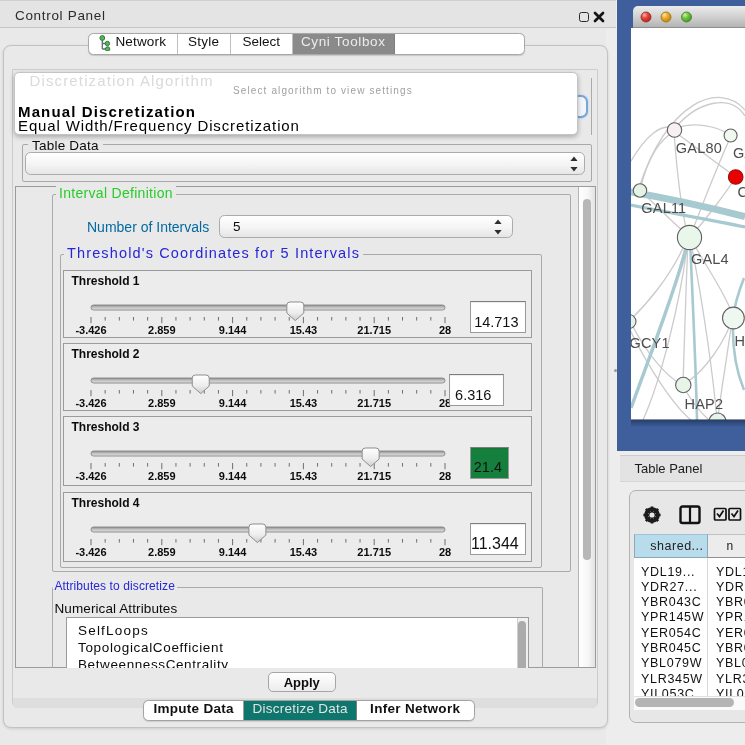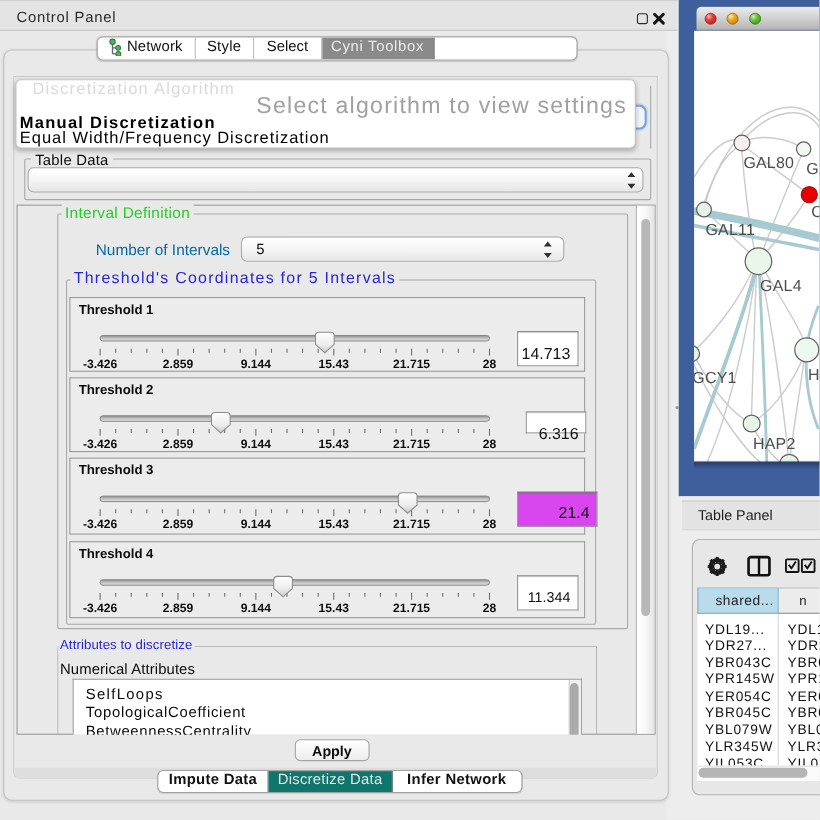--- a/index.html
+++ b/index.html
@@ -113,21 +113,21 @@
       <path d="M 27.00,46 L 27.00,52.2 M 41.16,46 L 41.16,49.6 M 55.32,46 L 55.32,49.6 M 69.48,46 L 69.48,49.6 M 83.64,46 L 83.64,49.6 M 97.80,46 L 97.80,52.2 M 111.96,46 L 111.96,49.6 M 126.12,46 L 126.12,49.6 M 140.28,46 L 140.28,49.6 M 154.44,46 L 154.44,49.6 M 168.60,46 L 168.60,52.2 M 182.76,46 L 182.76,49.6 M 196.92,46 L 196.92,49.6 M 211.08,46 L 211.08,49.6 M 225.24,46 L 225.24,49.6 M 239.40,46 L 239.40,52.2 M 253.56,46 L 253.56,49.6 M 267.72,46 L 267.72,49.6 M 281.88,46 L 281.88,49.6 M 296.04,46 L 296.04,49.6 M 310.20,46 L 310.20,52.2 M 324.36,46 L 324.36,49.6 M 338.52,46 L 338.52,49.6 M 352.68,46 L 352.68,49.6 M 366.84,46 L 366.84,49.6 M 381.00,46 L 381.00,52.2" stroke="#6e6e6e" stroke-width="1" fill="none"></path>
       <text x="27.00" y="63.3" text-anchor="middle" font-size="11" font-weight="bold" fill="#0c0c0c" font-family="Liberation Sans, sans-serif">-3.426</text>
       <text x="97.80" y="63.3" text-anchor="middle" font-size="11" font-weight="bold" fill="#0c0c0c" font-family="Liberation Sans, sans-serif">2.859</text>
       <text x="168.60" y="63.3" text-anchor="middle" font-size="11" font-weight="bold" fill="#0c0c0c" font-family="Liberation Sans, sans-serif">9.144</text>
       <text x="239.40" y="63.3" text-anchor="middle" font-size="11" font-weight="bold" fill="#0c0c0c" font-family="Liberation Sans, sans-serif">15.43</text>
       <text x="310.20" y="63.3" text-anchor="middle" font-size="11" font-weight="bold" fill="#0c0c0c" font-family="Liberation Sans, sans-serif">21.715</text>
       <text x="381.00" y="63.3" text-anchor="middle" font-size="11" font-weight="bold" fill="#0c0c0c" font-family="Liberation Sans, sans-serif">28</text>
       <path d="M 128.23932412651945,42.0 L 128.23932412651945,34.2 Q 128.23932412651945,31.0 131.43932412651944,31.0 L 142.03932412651946,31.0 Q 145.23932412651945,31.0 145.23932412651945,34.2 L 145.23932412651945,42.0 L 136.73932412651945,49.6 Z" fill="url(#th)" stroke="#8d8d8d" stroke-width="1"></path>
     </svg>
 <div style="position:absolute;left:8px;top:3px;font-size:12px;font-weight:bold;color:#0b0b0b">Threshold 2</div>
-<div style="position:absolute;left:414px;top:30px;width:55.5px;height:20px;background:#fff;border:1px solid #9a9a9a;border-top-color:#7d7d7d;box-shadow:inset 0 1px 1px rgba(0,0,0,0.08);font-size:14.5px;color:#111;text-align:right;padding:11.5px 6px 0 0">6.316</div>
+<div style="position:absolute;left:385px;top:30px;width:55.5px;height:32px;background:#fff;border:1px solid #9a9a9a;border-top-color:#7d7d7d;box-shadow:inset 0 1px 1px rgba(0,0,0,0.08);font-size:14.5px;color:#111;text-align:center;padding:11.5px 6px 0 0">6.316</div>
 </div>
 
 <div style="position:absolute;left:62.5px;top:415.5px;width:469px;height:70px;border:1px solid #9b9b9b;background:#ececec">
 <svg width="471" height="72" viewBox="0 0 471 72" style="position:absolute;left:0;top:0">
       <defs>
         <linearGradient id="tg" x1="0" y1="0" x2="0" y2="1">
           <stop offset="0" stop-color="#8e8e8e"></stop>
           <stop offset="0.5" stop-color="#c2c2c2"></stop>
           <stop offset="1" stop-color="#e3e3e3"></stop>
         </linearGradient>
@@ -141,21 +141,21 @@
       <path d="M 27.00,46 L 27.00,52.2 M 41.16,46 L 41.16,49.6 M 55.32,46 L 55.32,49.6 M 69.48,46 L 69.48,49.6 M 83.64,46 L 83.64,49.6 M 97.80,46 L 97.80,52.2 M 111.96,46 L 111.96,49.6 M 126.12,46 L 126.12,49.6 M 140.28,46 L 140.28,49.6 M 154.44,46 L 154.44,49.6 M 168.60,46 L 168.60,52.2 M 182.76,46 L 182.76,49.6 M 196.92,46 L 196.92,49.6 M 211.08,46 L 211.08,49.6 M 225.24,46 L 225.24,49.6 M 239.40,46 L 239.40,52.2 M 253.56,46 L 253.56,49.6 M 267.72,46 L 267.72,49.6 M 281.88,46 L 281.88,49.6 M 296.04,46 L 296.04,49.6 M 310.20,46 L 310.20,52.2 M 324.36,46 L 324.36,49.6 M 338.52,46 L 338.52,49.6 M 352.68,46 L 352.68,49.6 M 366.84,46 L 366.84,49.6 M 381.00,46 L 381.00,52.2" stroke="#6e6e6e" stroke-width="1" fill="none"></path>
       <text x="27.00" y="63.3" text-anchor="middle" font-size="11" font-weight="bold" fill="#0c0c0c" font-family="Liberation Sans, sans-serif">-3.426</text>
       <text x="97.80" y="63.3" text-anchor="middle" font-size="11" font-weight="bold" fill="#0c0c0c" font-family="Liberation Sans, sans-serif">2.859</text>
       <text x="168.60" y="63.3" text-anchor="middle" font-size="11" font-weight="bold" fill="#0c0c0c" font-family="Liberation Sans, sans-serif">9.144</text>
       <text x="239.40" y="63.3" text-anchor="middle" font-size="11" font-weight="bold" fill="#0c0c0c" font-family="Liberation Sans, sans-serif">15.43</text>
       <text x="310.20" y="63.3" text-anchor="middle" font-size="11" font-weight="bold" fill="#0c0c0c" font-family="Liberation Sans, sans-serif">21.715</text>
       <text x="381.00" y="63.3" text-anchor="middle" font-size="11" font-weight="bold" fill="#0c0c0c" font-family="Liberation Sans, sans-serif">28</text>
       <path d="M 298.153917138675,42.0 L 298.153917138675,34.2 Q 298.153917138675,31.0 301.353917138675,31.0 L 311.953917138675,31.0 Q 315.153917138675,31.0 315.153917138675,34.2 L 315.153917138675,42.0 L 306.653917138675,49.6 Z" fill="url(#th)" stroke="#8d8d8d" stroke-width="1"></path>
     </svg>
 <div style="position:absolute;left:8px;top:3px;font-size:12px;font-weight:bold;color:#0b0b0b">Threshold 3</div>
-<div style="position:absolute;left:406.5px;top:30px;width:73px;height:32px;background:#d946ef;border:1px solid #9a9a9a;border-top-color:#7d7d7d;box-shadow:inset 0 1px 1px rgba(0,0,0,0.08);font-size:14.5px;color:#111;text-align:right;padding:11.5px 6px 0 0">21.4</div>
+<div style="position:absolute;left:406.5px;top:30px;width:39px;height:32px;background:#15803d;border:1px solid #9a9a9a;border-top-color:#7d7d7d;box-shadow:inset 0 1px 1px rgba(0,0,0,0.08);font-size:14.5px;color:#111;text-align:right;padding:11.5px 6px 0 0">21.4</div>
 </div>
 
 <div style="position:absolute;left:62.5px;top:491.5px;width:469px;height:70.5px;border:1px solid #9b9b9b;background:#ececec">
 <svg width="471" height="72.5" viewBox="0 0 471 72.5" style="position:absolute;left:0;top:0">
       <defs>
         <linearGradient id="tg" x1="0" y1="0" x2="0" y2="1">
           <stop offset="0" stop-color="#8e8e8e"></stop>
           <stop offset="0.5" stop-color="#c2c2c2"></stop>
           <stop offset="1" stop-color="#e3e3e3"></stop>
         </linearGradient>
@@ -169,21 +169,21 @@
       <path d="M 27.00,46 L 27.00,52.2 M 41.16,46 L 41.16,49.6 M 55.32,46 L 55.32,49.6 M 69.48,46 L 69.48,49.6 M 83.64,46 L 83.64,49.6 M 97.80,46 L 97.80,52.2 M 111.96,46 L 111.96,49.6 M 126.12,46 L 126.12,49.6 M 140.28,46 L 140.28,49.6 M 154.44,46 L 154.44,49.6 M 168.60,46 L 168.60,52.2 M 182.76,46 L 182.76,49.6 M 196.92,46 L 196.92,49.6 M 211.08,46 L 211.08,49.6 M 225.24,46 L 225.24,49.6 M 239.40,46 L 239.40,52.2 M 253.56,46 L 253.56,49.6 M 267.72,46 L 267.72,49.6 M 281.88,46 L 281.88,49.6 M 296.04,46 L 296.04,49.6 M 310.20,46 L 310.20,52.2 M 324.36,46 L 324.36,49.6 M 338.52,46 L 338.52,49.6 M 352.68,46 L 352.68,49.6 M 366.84,46 L 366.84,49.6 M 381.00,46 L 381.00,52.2" stroke="#6e6e6e" stroke-width="1" fill="none"></path>
       <text x="27.00" y="63.3" text-anchor="middle" font-size="11" font-weight="bold" fill="#0c0c0c" font-family="Liberation Sans, sans-serif">-3.426</text>
       <text x="97.80" y="63.3" text-anchor="middle" font-size="11" font-weight="bold" fill="#0c0c0c" font-family="Liberation Sans, sans-serif">2.859</text>
       <text x="168.60" y="63.3" text-anchor="middle" font-size="11" font-weight="bold" fill="#0c0c0c" font-family="Liberation Sans, sans-serif">9.144</text>
       <text x="239.40" y="63.3" text-anchor="middle" font-size="11" font-weight="bold" fill="#0c0c0c" font-family="Liberation Sans, sans-serif">15.43</text>
       <text x="310.20" y="63.3" text-anchor="middle" font-size="11" font-weight="bold" fill="#0c0c0c" font-family="Liberation Sans, sans-serif">21.715</text>
       <text x="381.00" y="63.3" text-anchor="middle" font-size="11" font-weight="bold" fill="#0c0c0c" font-family="Liberation Sans, sans-serif">28</text>
       <path d="M 184.87752179723796,42.0 L 184.87752179723796,34.2 Q 184.87752179723796,31.0 188.07752179723795,31.0 L 198.67752179723797,31.0 Q 201.87752179723796,31.0 201.87752179723796,34.2 L 201.87752179723796,42.0 L 193.37752179723796,49.6 Z" fill="url(#th)" stroke="#8d8d8d" stroke-width="1"></path>
     </svg>
 <div style="position:absolute;left:8px;top:3px;font-size:12px;font-weight:bold;color:#0b0b0b">Threshold 4</div>
-<div style="position:absolute;left:406.5px;top:30px;width:55.5px;height:32px;background:#fff;border:1px solid #9a9a9a;border-top-color:#7d7d7d;box-shadow:inset 0 1px 1px rgba(0,0,0,0.08);font-size:13px;color:#111;text-align:right;padding:11.5px 6px 0 0">11.344</div>
+<div style="position:absolute;left:406.5px;top:30px;width:55.5px;height:32px;background:#fff;border:1px solid #9a9a9a;border-top-color:#7d7d7d;box-shadow:inset 0 1px 1px rgba(0,0,0,0.08);font-size:16px;color:#111;text-align:right;padding:11.5px 6px 0 0">11.344</div>
 </div>
 
 <div class="abs" style="left:52px;top:586.5px;width:491px;height:81px;border:1px solid #aaaaaa;border-bottom:none;border-radius:2px 2px 0 0"></div>
 <div class="abs" style="left:52.5px;top:578.5px;background:#e9e9e9;padding:0 2px;font-size:12px;letter-spacing:0.1px;color:#2626d8">Attributes to discretize</div>
 <div class="abs" style="left:54.5px;top:601px;font-size:13.5px;letter-spacing:0.1px;font-weight:normal;color:#0b0b0b">Numerical Attributes</div>
 <div class="abs" style="left:66px;top:616.5px;width:462.5px;height:51px;background:#ffffff;border:1px solid #9b9b9b;border-bottom:none;overflow:hidden">
  <div style="padding:4px 0 0 11px;font-size:13.5px;line-height:17px;color:#0b0b0b"><span style="letter-spacing:1.2px">SelfLoops</span><br><span style="letter-spacing:0.66px">TopologicalCoefficient</span><br><span style="letter-spacing:0.6px">BetweennessCentrality</span></div>
  <div class="abs" style="right:0;top:0;width:11px;height:51px;background:#f0f0f0;border-left:1px solid #cfcfcf"></div>
  <div class="abs" style="right:1.5px;top:3px;width:8px;height:60px;background:#ababab;border-radius:4px"></div>
 </div>
@@ -191,21 +191,21 @@
 <div class="abs" style="left:268px;top:671.5px;width:67.5px;height:20px;background:linear-gradient(#ffffff,#f6f6f6 50%,#ececec);border:1px solid #a6a6a6;border-radius:5px;text-align:center;font-size:13px;font-weight:bold;color:#0d0d0d;line-height:19px">Apply</div>
 
 <div class="abs" style="left:143px;top:699.5px;width:331.5px;height:21px;background:#ffffff;border:1px solid #a3a3a3;border-radius:5.5px;display:flex;overflow:hidden;box-shadow:0 0.5px 1px rgba(0,0,0,0.12)">
  <div class="seg" style="width:100.5px;border-right:1px solid #9e9e9e;font-weight:bold;letter-spacing:0.28px">Impute Data</div>
  <div class="seg" style="width:113px;background:#0f766e;color:#e4e4e4;border-right:1px solid #7e7e7e;letter-spacing:0.25px">Discretize Data</div>
  <div class="seg" style="width:117px;font-weight:bold;letter-spacing:0.3px">Infer Network</div>
 </div>
 
 <div class="abs" style="left:14px;top:71.5px;width:564px;height:63.5px;background:#ffffff;border:1px solid #c4c4c4;border-radius:5px;box-shadow:0 2px 5px rgba(0,0,0,0.28)"></div>
 <div class="abs" style="left:29.5px;top:71.5px;font-size:15px;letter-spacing:1.14px;color:#dadada">Discretization Algorithm</div>
-<div class="abs" style="left:233px;top:85px;font-size:21px;letter-spacing:1.12px;color:#a0a0a0">Select algorithm to view settings</div>
+<div class="abs" style="left:233px;top:85px;font-size:10px;letter-spacing:1.12px;color:#a0a0a0">Select algorithm to view settings</div>
 <div class="abs" style="left:18px;top:103px;font-size:15px;letter-spacing:1.14px;font-weight:bold;color:#000">Manual Discretization</div>
 <div class="abs" style="left:18px;top:117.3px;font-size:15px;letter-spacing:0.88px;color:#000">Equal Width/Frequency Discretization</div>
 
 <div class="abs" style="left:613.5px;top:368.5px;width:3.5px;height:3.5px;border-radius:50%;background:#9a9a9a"></div>
 
 <div class="abs" style="left:616.5px;top:0;width:128.5px;height:450.5px;background:#3e5f9b"></div>
 <div class="abs" style="left:632.5px;top:6px;width:112.5px;height:21.5px;background:linear-gradient(#ececec,#d4d4d4 45%,#b4b4b4);border-radius:5px 0 0 0;border-bottom:1px solid #8e8e8e"></div>
 <svg class="abs" style="left:631px;top:6px" width="114" height="22" viewBox="0 0 114 22">
  <defs>
   <radialGradient id="rg" cx="0.35" cy="0.3" r="0.8">

